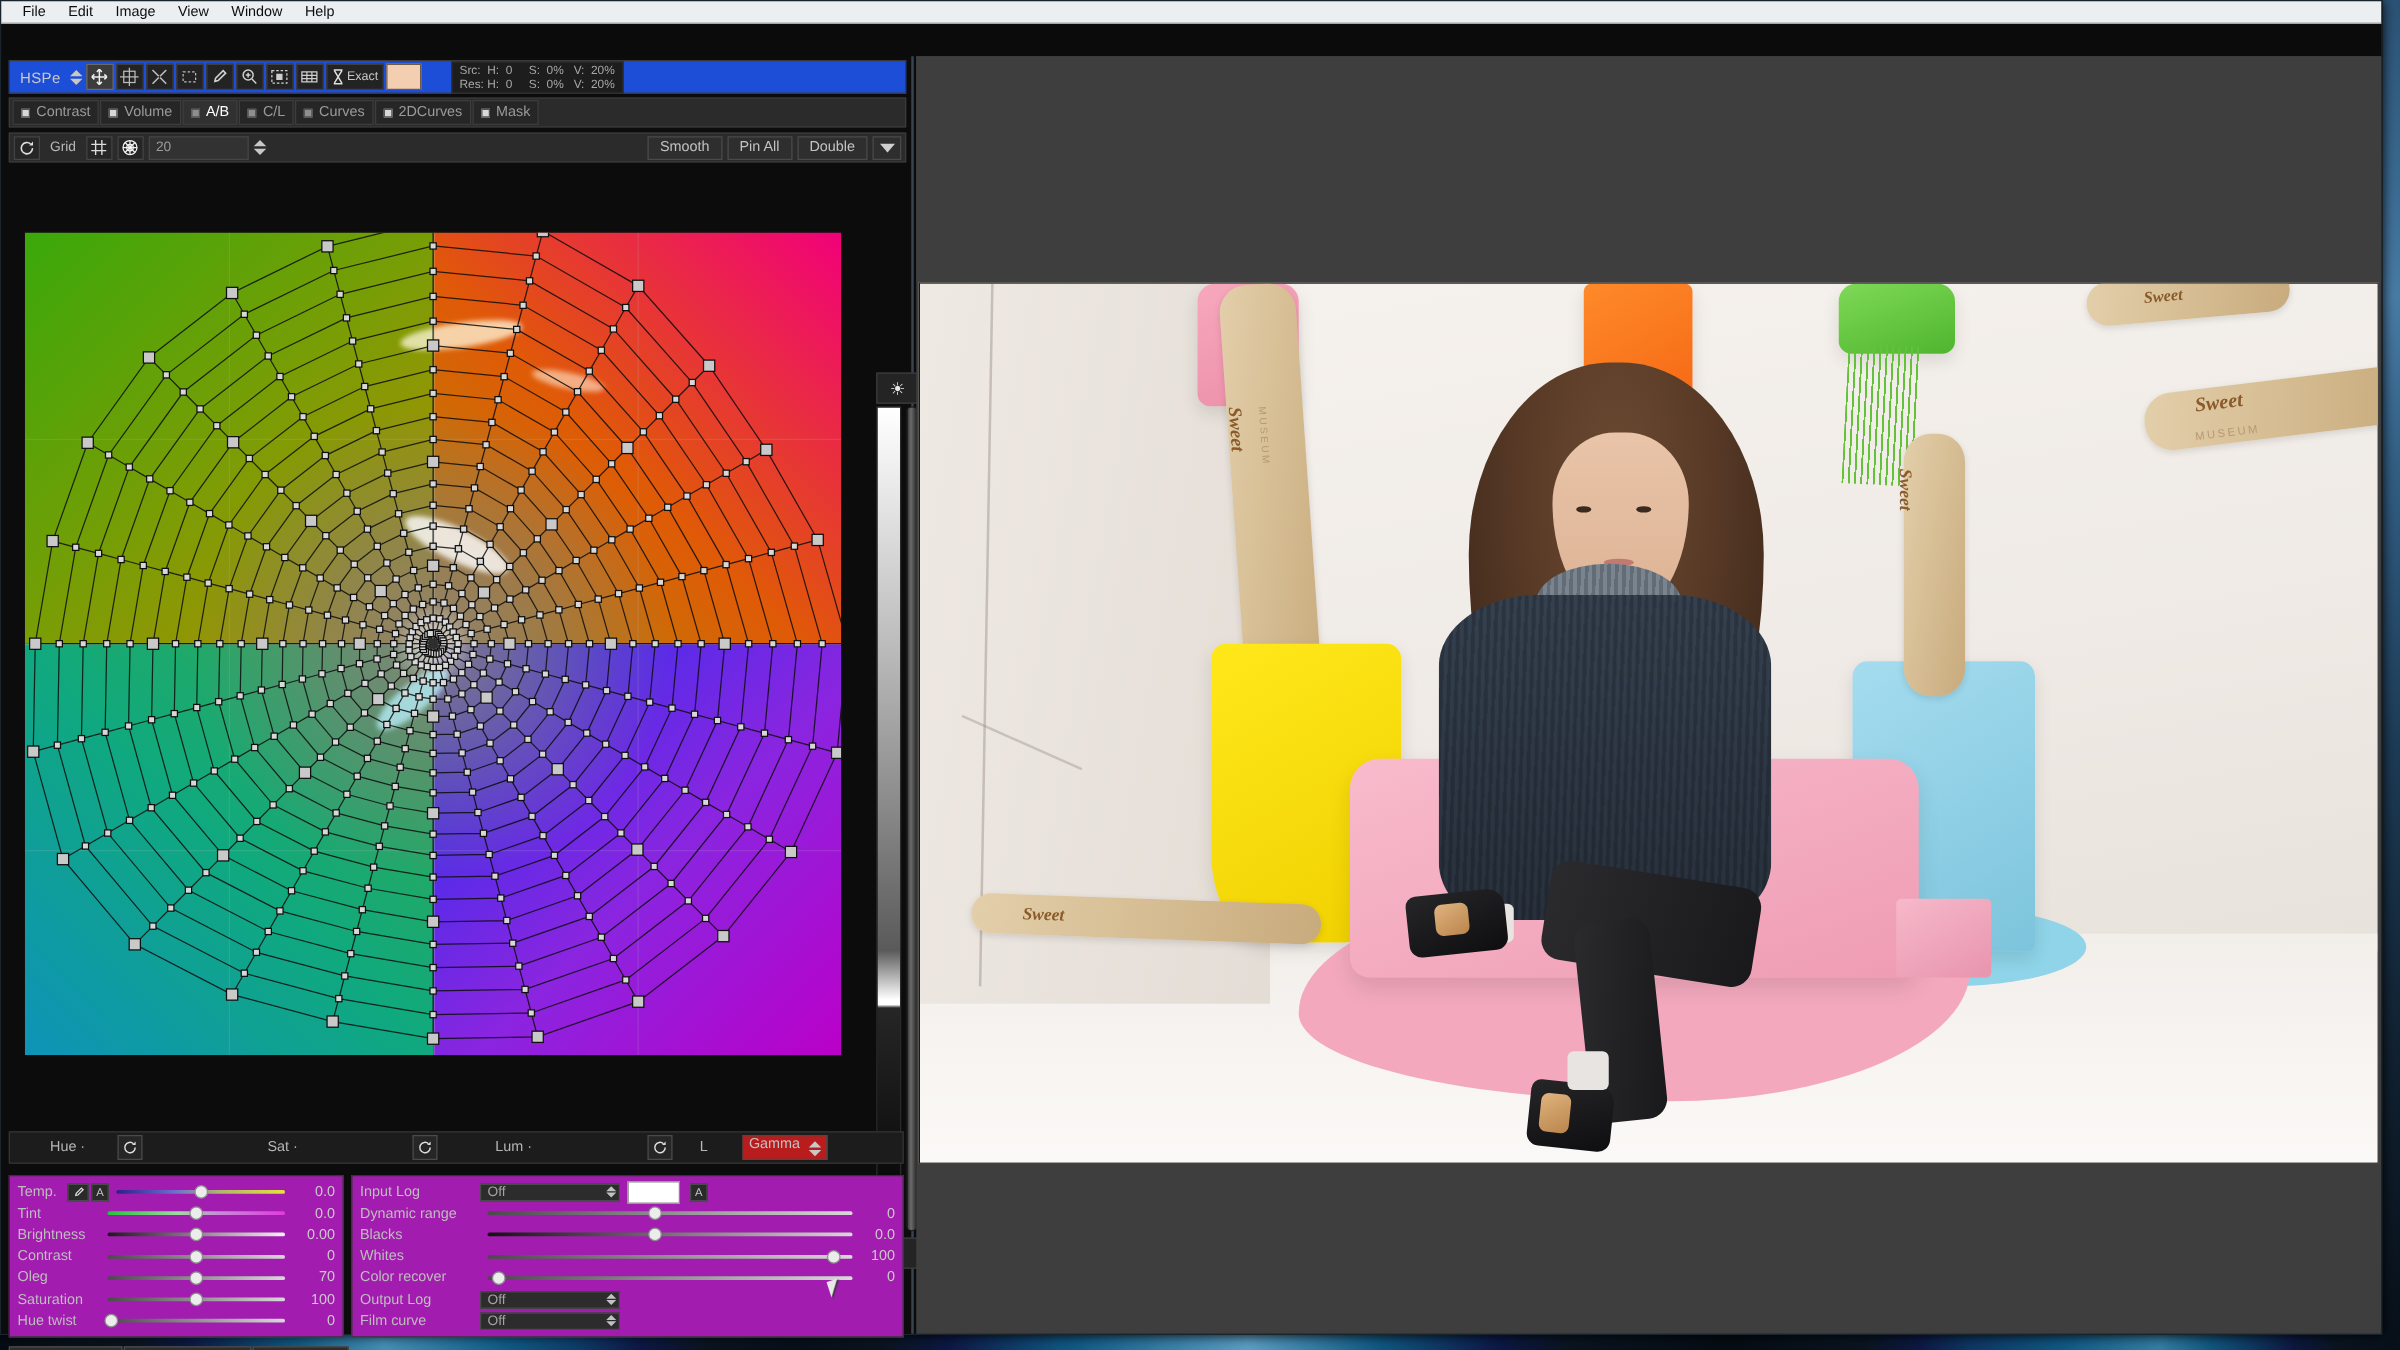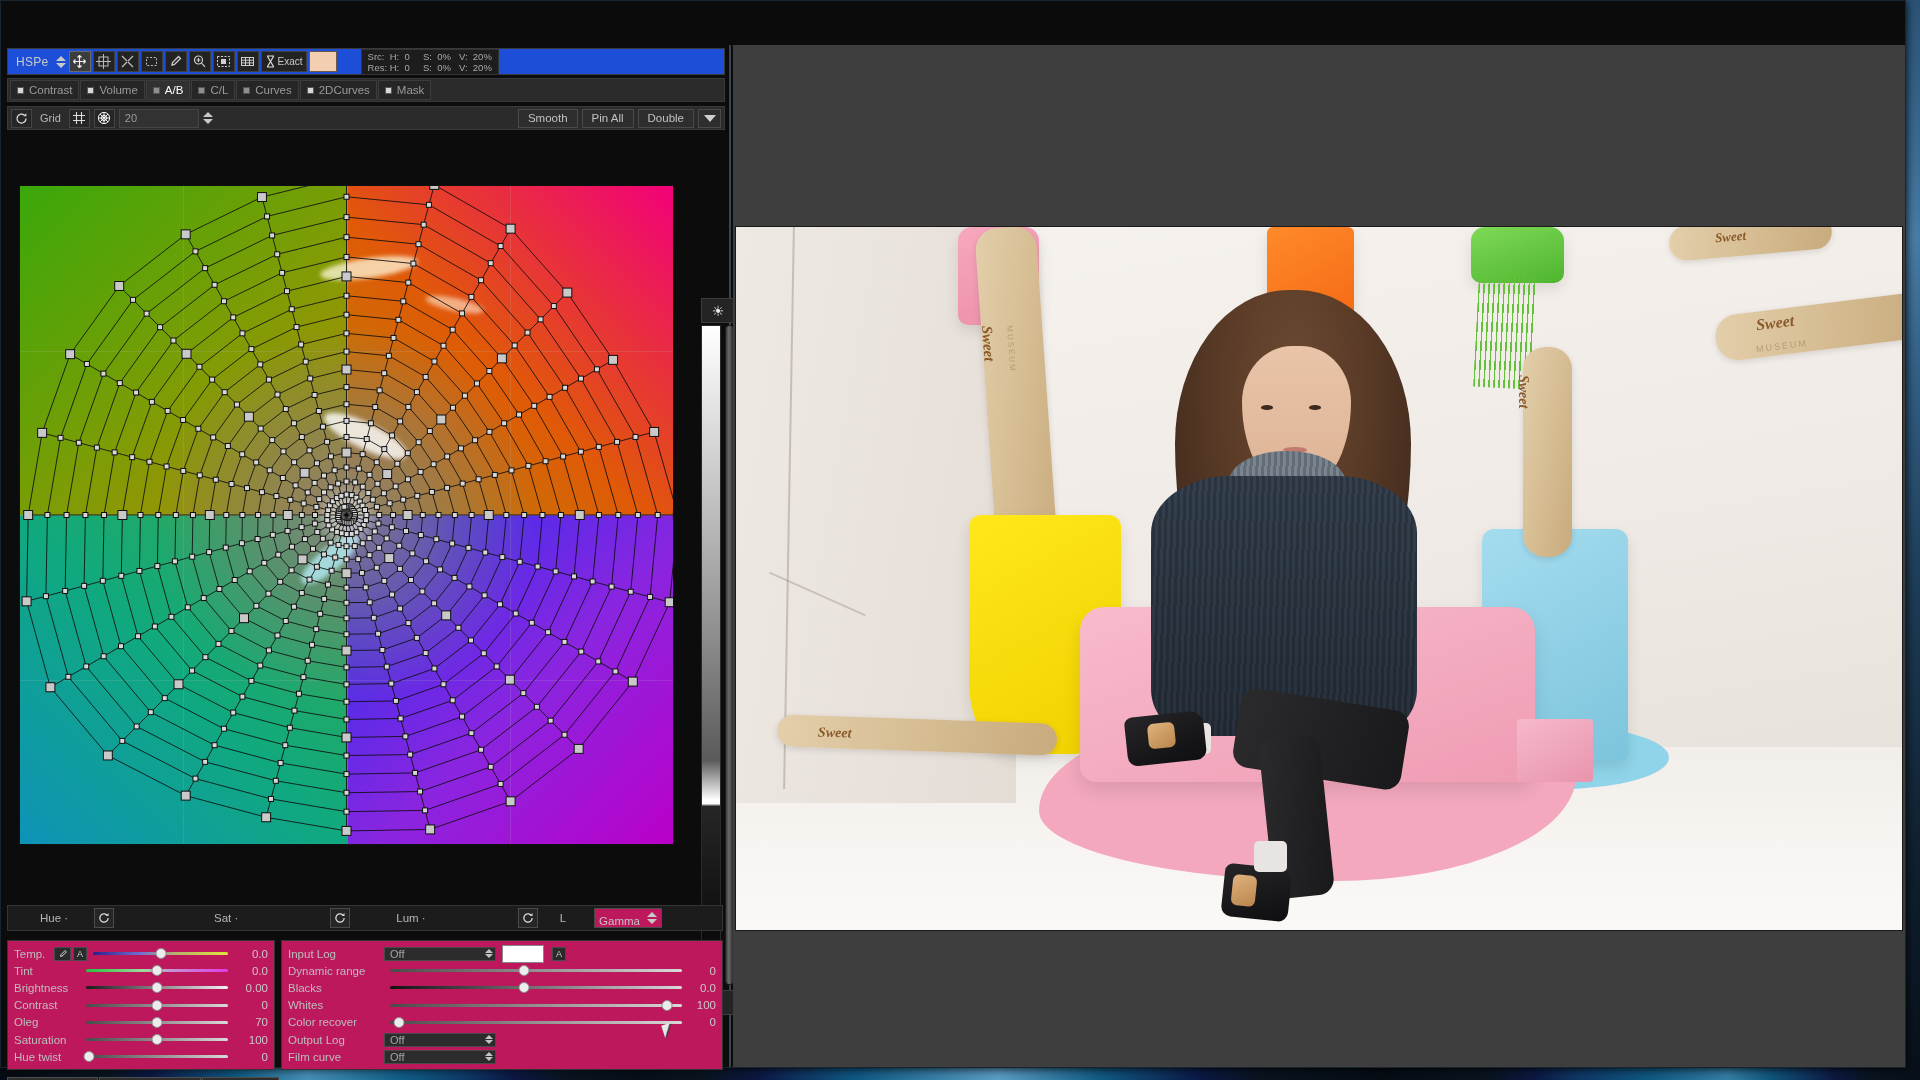--- a/index.html
+++ b/index.html
@@ -191,28 +191,28 @@
     position:absolute;left:6px;right:6px;top:860px;height:26px;
     background:#1c1c1c;border:1px solid #343434;display:flex;align-items:center;gap:0px;
   }
   #hslrow .seglbl{font-size:11.5px;color:#b6b6b6;width:86px;padding-left:32px;}
   .circbtn{
     width:20px;height:20px;border:1px solid #4a4a4a;background:#262626;display:flex;
     align-items:center;justify-content:center;color:#d6d6d6;font-size:13px;cursor:default;
   }
   .spacer40{width:100px;}
   #gammaSel{
-    margin-left:28px;height:20px;border:1px solid #4a4a4a;background:#be185d;display:flex;
-    align-items:flex-end;gap:6px;padding:0 4px;color:#c3c3c3;font-size:11.5px;cursor:default;
+    margin-left:28px;height:20px;border:1px solid #4a4a4a;background:#b91c1c;display:flex;
+    align-items:flex-start;gap:6px;padding:0 4px;color:#c3c3c3;font-size:11.5px;cursor:default;
   }
   .lprefix{font-size:11.5px;color:#b6b6b6;margin-left:22px;}
   
   #slidezone{position:absolute;left:6px;right:6px;top:895px;height:130px;display:flex;gap:6px;}
   .spanel{
-    background:#be185d;border:1px solid #343434;padding:4px 6px 2px 6px;
+    background:#a21caf;border:1px solid #343434;padding:4px 6px 2px 6px;
   }
   .spanel.left{width:268px;}
   .spanel.right{flex:1;}
   .srow{display:flex;align-items:center;height:17.2px;}
   .srow .nm{font-size:11.5px;color:#bdbdbd;white-space:nowrap;}
   .spanel.left .nm{width:66px;}
   .spanel.right .nm{width:96px;}
   .picker{
     width:17px;height:14px;border:1px solid #4a4a4a;background:#2a2a2a;display:flex;
     align-items:center;justify-content:center;margin-right:2px;cursor:default;
@@ -315,20 +315,28 @@
     transform:rotate(-18deg);filter:drop-shadow(1px 1px 0 #333);}
 </style>
 </head>
 <body>
 
 <div id="desktop"></div>
 
 <div id="win">
 
 
+  <div id="menubar">
+    <div class="mi">File</div>
+    <div class="mi">Edit</div>
+    <div class="mi">Image</div>
+    <div class="mi">View</div>
+    <div class="mi">Window</div>
+    <div class="mi">Help</div>
+  </div>
 
   <div id="appbody">
 
     <div id="leftpanel">
 
       <div id="toolstrip">
         <div class="hspe">HSPe</div>
         <div class="spin">
             <i class="up"></i>
             <i class="dn"></i>

